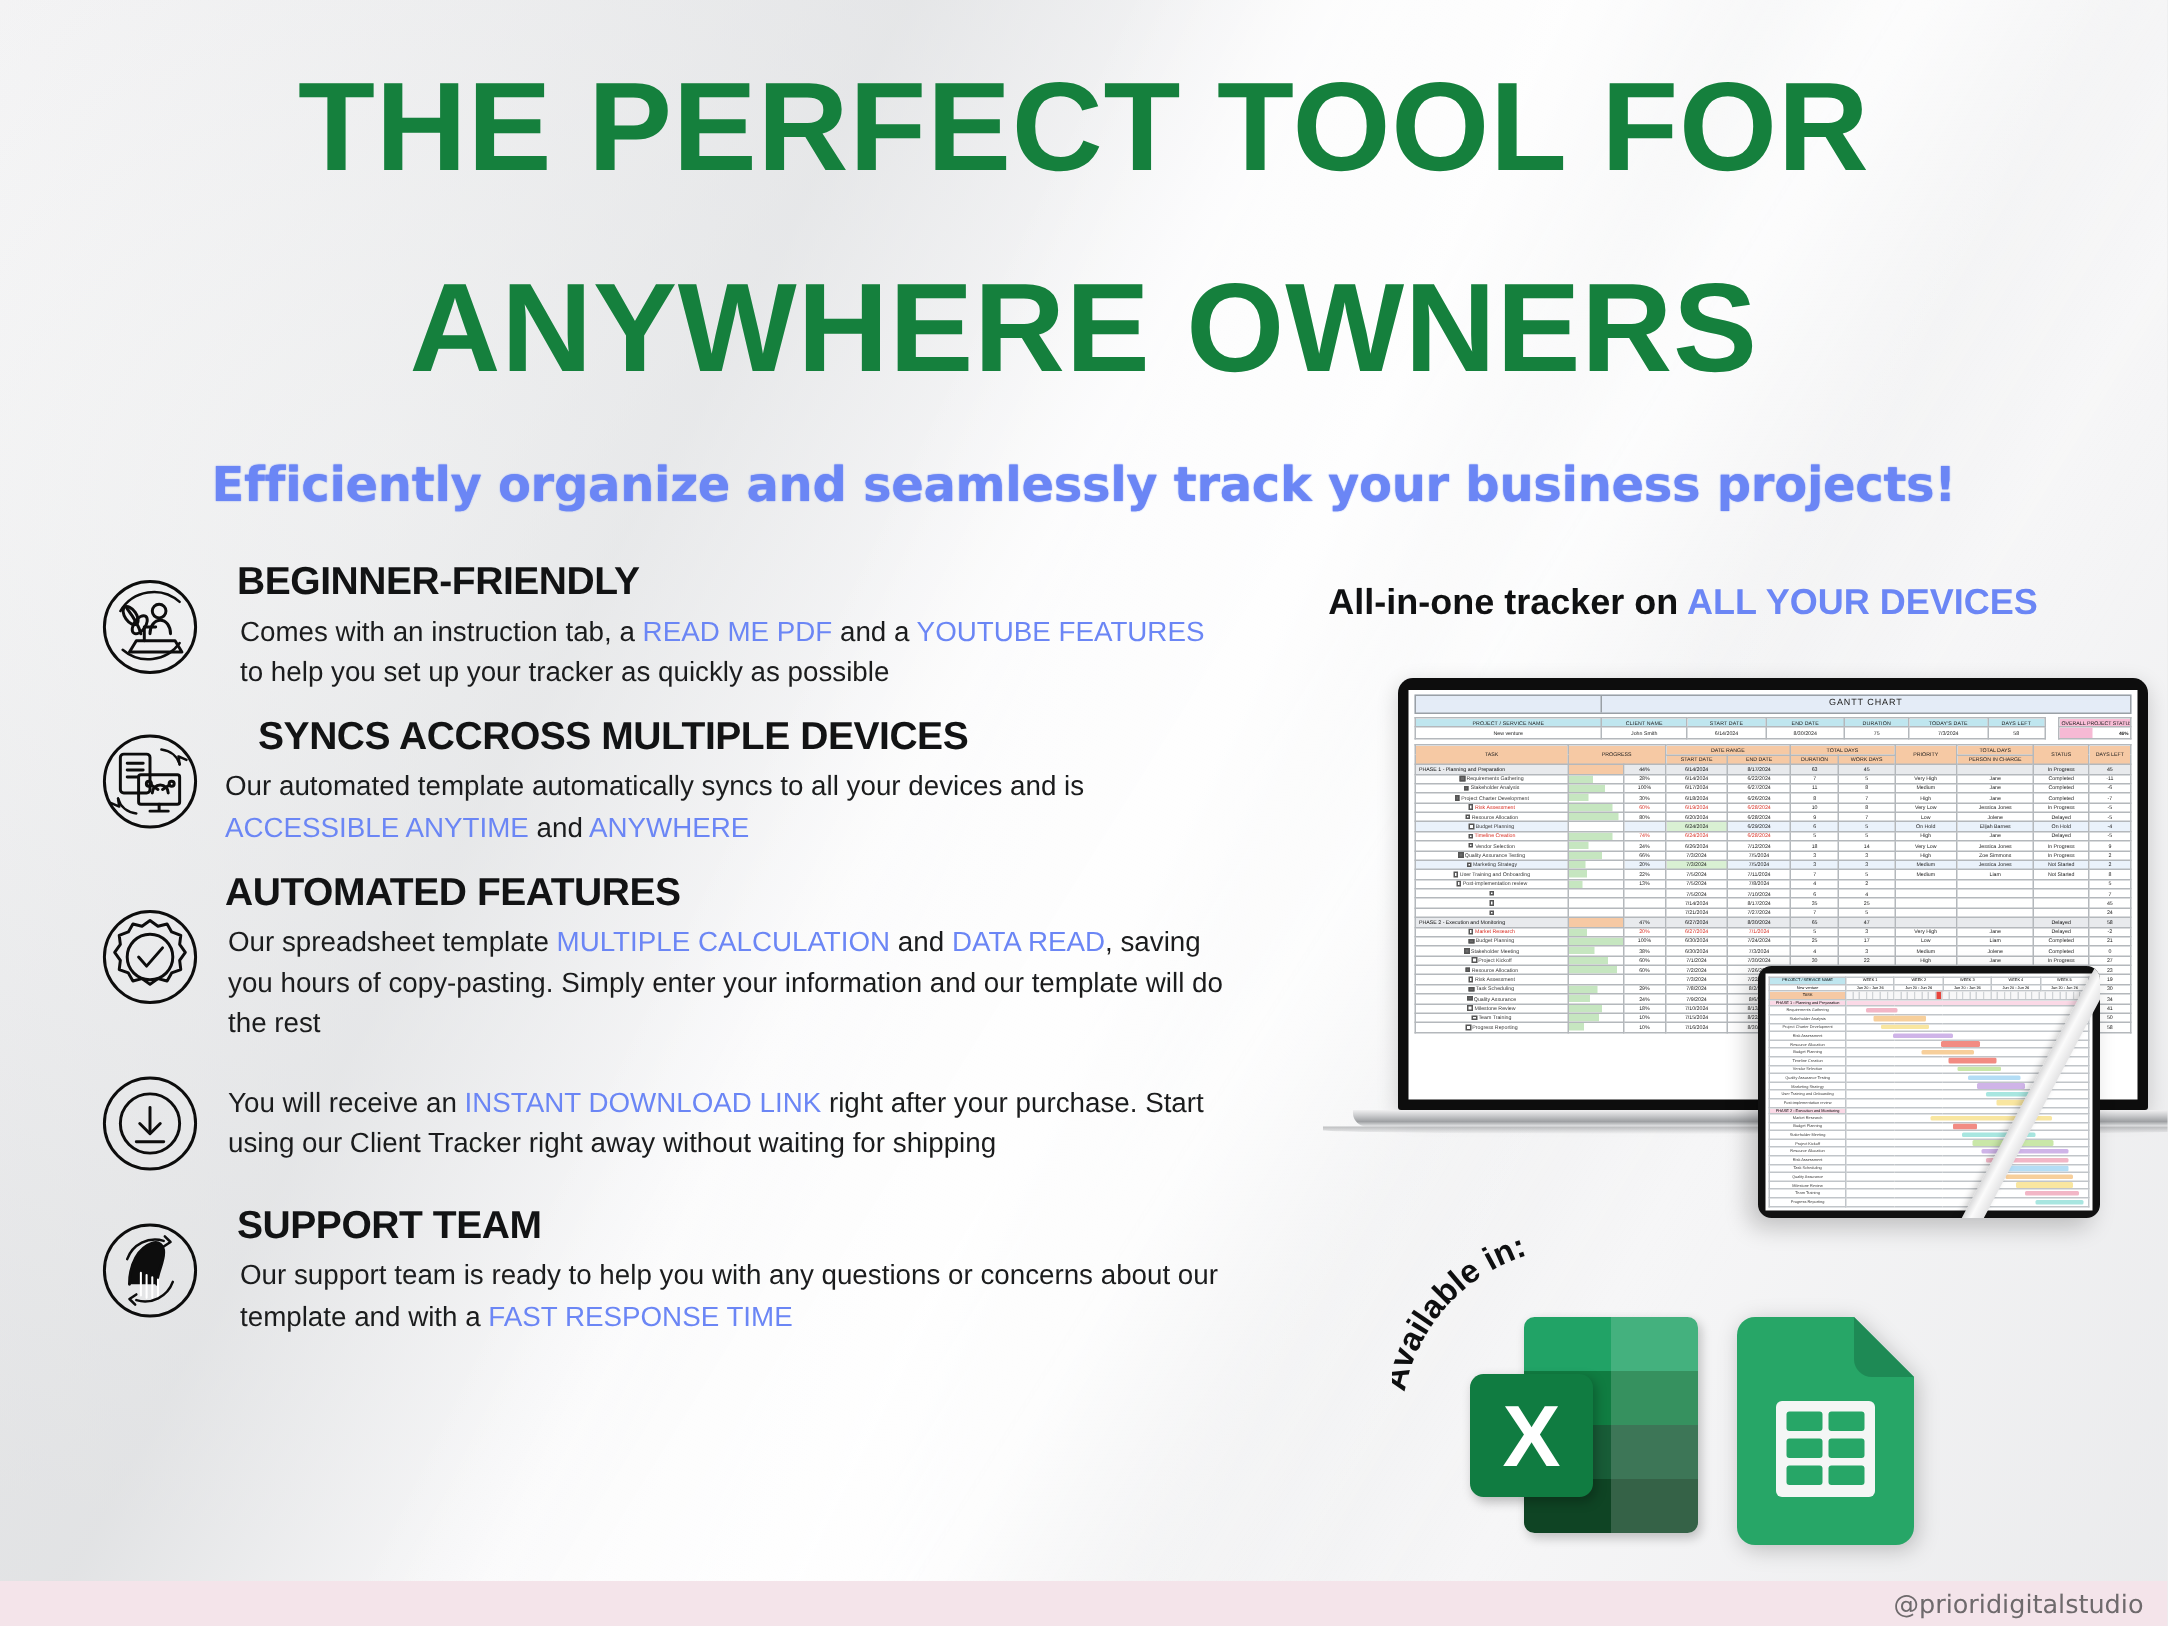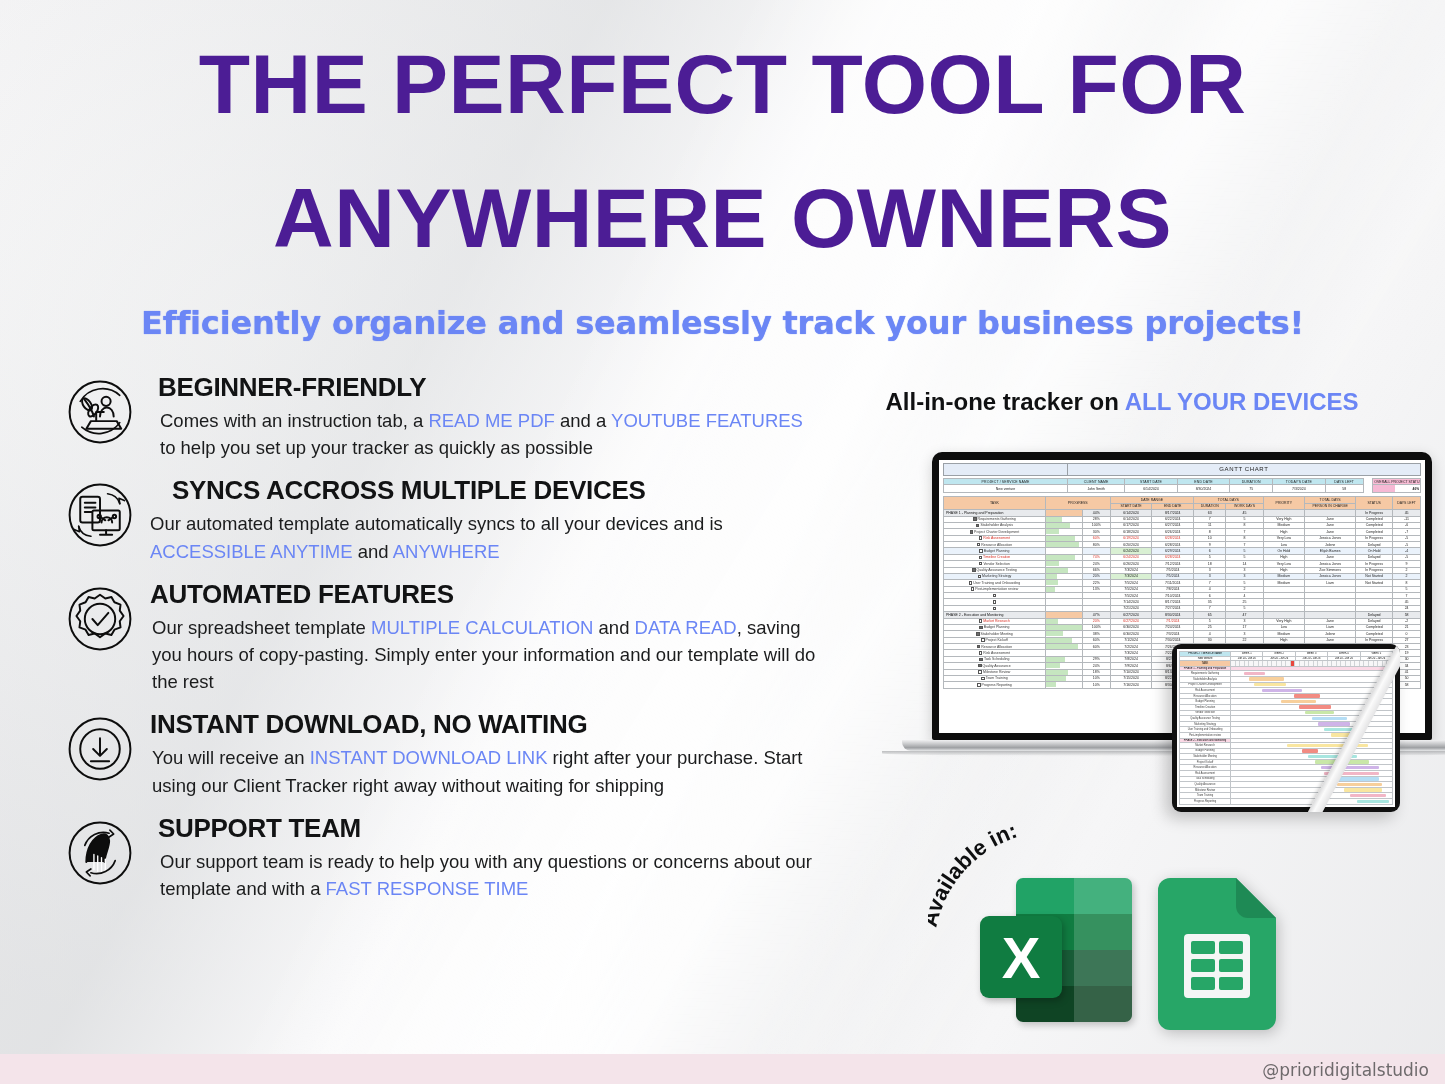--- a/index.html
+++ b/index.html
@@ -54,21 +54,21 @@
     filter: blur(14px);
     z-index: 1;
     pointer-events: none;
   }
 
   #page { position: absolute; inset: 0; z-index: 2; }
 
   
   .headline {
     text-align: center;
-    color: #4c1d95;
+    color: #15803d;
     font-weight: bold;
     letter-spacing: 0.5px;
   }
   #headline-line1 { font-size: 84px; line-height: 1.0; padding-top: 42px; }
   #headline-line2 { font-size: 84px; line-height: 1.0; padding-top: 50px; }
 
   #subtitle {
     text-align: center;
     color: #6b86f5;
     font-size: 32px;
@@ -81,21 +81,21 @@
 
   
   #features {
     position: absolute;
     left: 62px;
     top: 368px;
     width: 760px;
   }
   .feature {
     display: flex;
-    align-items: flex-start;
+    align-items: center;
     margin-bottom: 10px;
   }
   .feature-icon {
     flex: 0 0 76px;
     height: 76px;
     margin-right: 12px;
     margin-top: 6px;
   }
   .feature-icon svg { display: block; width: 76px; height: 76px; }
   .feature-body { flex: 1 1 auto; padding-top: 4px; }
@@ -395,21 +395,20 @@
       <div class="feature-icon">
         <svg viewBox="0 0 100 100" fill="none" stroke="#0d0d0d" stroke-width="2.6" stroke-linecap="round" stroke-linejoin="round">
           <circle cx="50" cy="50" r="40"></circle>
           <circle cx="50" cy="50" r="26"></circle>
           <path d="M50 36v22"></path>
           <path d="M41 50l9 9 9-9"></path>
           <path d="M38 66h24"></path>
         </svg>
       </div>
       <div class="feature-body">
-        <div class="feature-title f-title-indent-3">INSTANT DOWNLOAD, NO WAITING</div>
         <div class="feature-desc desc-indent-c"><span>You will receive an </span><span class="hl">INSTANT DOWNLOAD LINK</span><span> right after your purchase. Start using our Client Tracker right away without waiting for shipping</span></div>
       </div>
     </div>
 
     <div class="feature">
       <div class="feature-icon">
         <svg viewBox="0 0 100 100" fill="none" stroke="#0d0d0d" stroke-width="2.6" stroke-linecap="round" stroke-linejoin="round">
           <circle cx="50" cy="50" r="40"></circle>
           <path d="M32 62c0-18 8-32 20-36 6-2 10 2 10 8 0 10-6 18-6 28" fill="#0d0d0d"></path>
           <path d="M42 52v20M47 54v20M52 56v18M57 58v16" stroke="#ffffff" stroke-width="1.8"></path>

